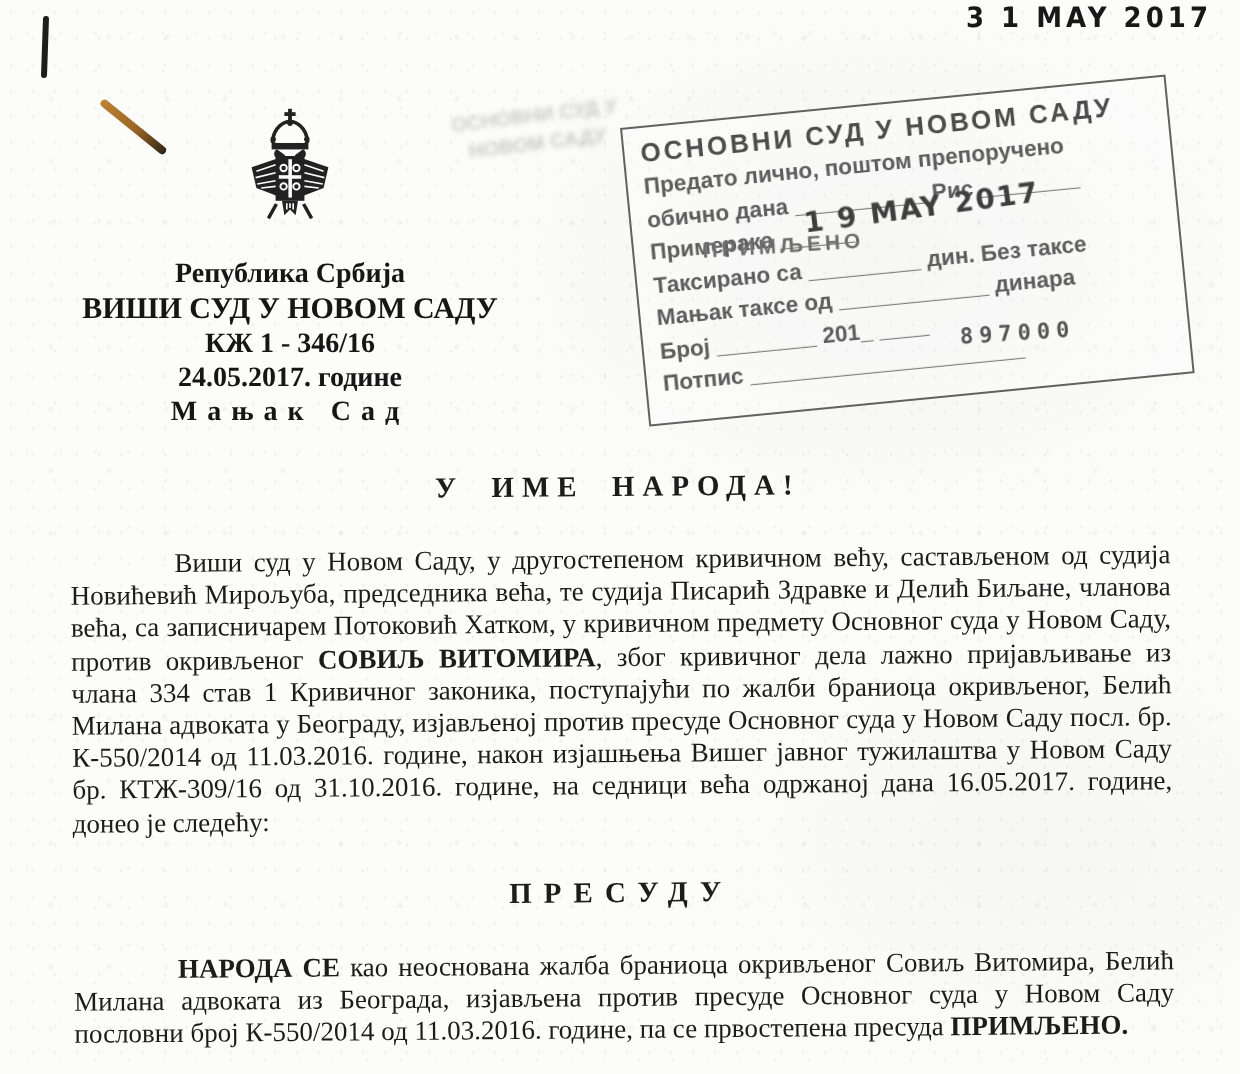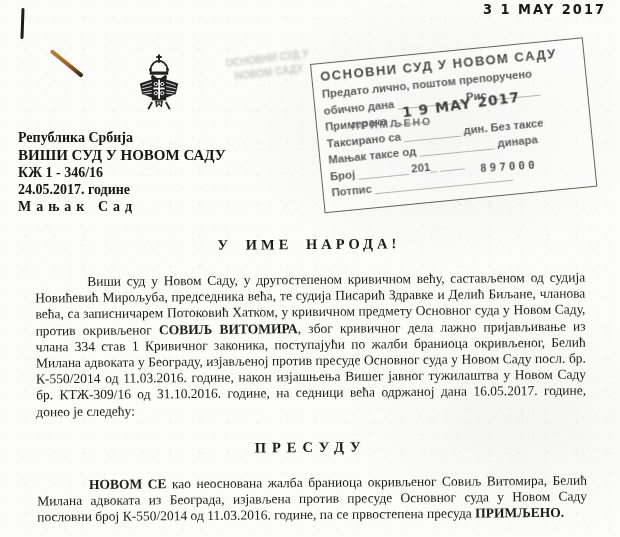--- a/index.html
+++ b/index.html
@@ -34,21 +34,21 @@
     transform:rotate(39deg);transform-origin:left top;
   }
   .ghost-bleed{
     position:absolute;left:224px;top:52px;width:88px;
     font-family:"Liberation Sans", sans-serif;font-size:10px;font-weight:700;
     line-height:14px;color:#8f8f8f;opacity:.45;filter:blur(1.2px);
     transform:rotate(-7deg);text-align:center;
   }
 
   
-  .letterhead{position:absolute;left:18px;top:52px;width:282px;text-align:left;color:#161616;}
+  .letterhead{position:absolute;left:4px;top:52px;width:282px;text-align:center;color:#161616;}
   .coa{display:block;margin:0 auto 2px auto;}
   .lh-country{font-size:14px;font-weight:700;}
   .lh-court{font-size:15px;font-weight:700;margin-top:1px;}
   .lh-case{font-size:14px;font-weight:700;margin-top:1px;}
   .lh-date{font-size:14px;font-weight:700;margin-top:1px;}
   .lh-city{font-size:14px;font-weight:700;letter-spacing:5px;margin-top:1px;}
 
   
   .receipt-stamp{
     position:absolute;left:310px;top:64px;width:274px;height:150px;
@@ -159,16 +159,16 @@
     <div class="rs-number">897000</div>
   </div>
 
   <div class="content">
     <h1 class="doc-title">У ИМЕ НАРОДА!</h1>
 
     <p class="body-par"><span>Виши суд у Новом Саду, у другостепеном кривичном већу, састављеном од судија Новићевић Мирољуба, председника већа, те судија Писарић Здравке  и Делић Биљане, чланова већа, са записничарем Потоковић Хатком, у кривичном предмету Основног суда у Новом Саду, против окривљеног </span><b>СОВИЉ ВИТОМИРА</b><span>, због кривичног дела лажно пријављивање из члана 334 став 1 Кривичног законика, поступајући по жалби браниоца окривљеног, Белић Милана адвоката у Београду, изјављеној против пресуде Основног суда у Новом Саду посл. бр. К-550/2014 од 11.03.2016. године, након изјашњења Вишег јавног тужилаштва у Новом Саду бр. КТЖ-309/16 од 31.10.2016. године, на седници већа одржаној дана 16.05.2017. године, донео је следећу:</span></p>
 
     <h2 class="verdict-head">ПРЕСУДУ</h2>
 
-    <p class="body-par"><b>НОВОМ СЕ</b><span> као неоснована жалба браниоца окривљеног Совиљ Витомира, Белић Милана адвоката из Београда, изјављена против пресуде Основног суда у Новом Саду пословни број К-550/2014 од 11.03.2016. године, па се првостепена пресуда </span><b>ПРИМЉЕНО.</b></p>
+    <p class="body-par"><b>НАРОДА СЕ</b><span> као неоснована жалба браниоца окривљеног Совиљ Витомира, Белић Милана адвоката из Београда, изјављена против пресуде Основног суда у Новом Саду пословни број К-550/2014 од 11.03.2016. године, па се првостепена пресуда </span><b>ПРИМЉЕНО.</b></p>
   </div>
 
 </div>
 
 </body></html>

